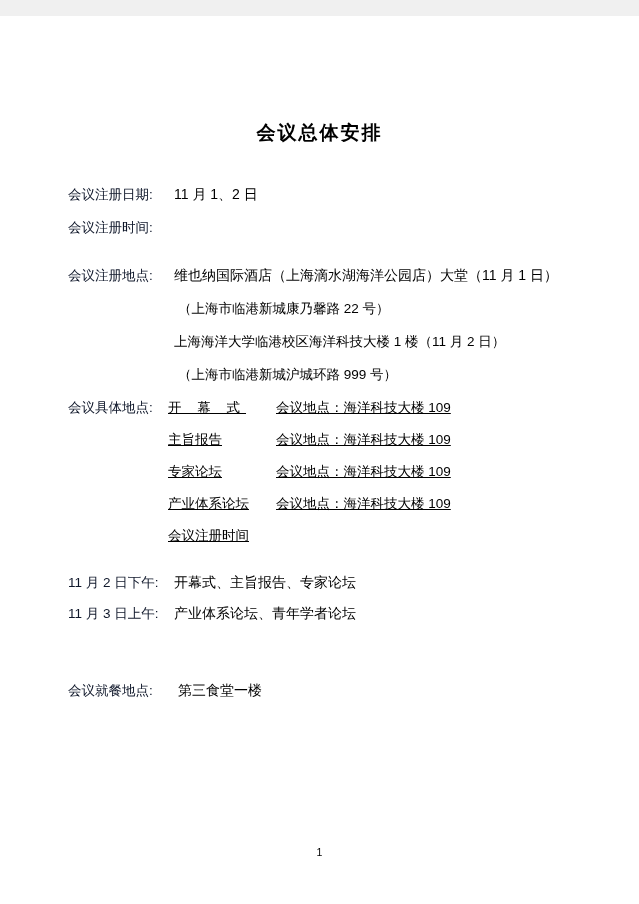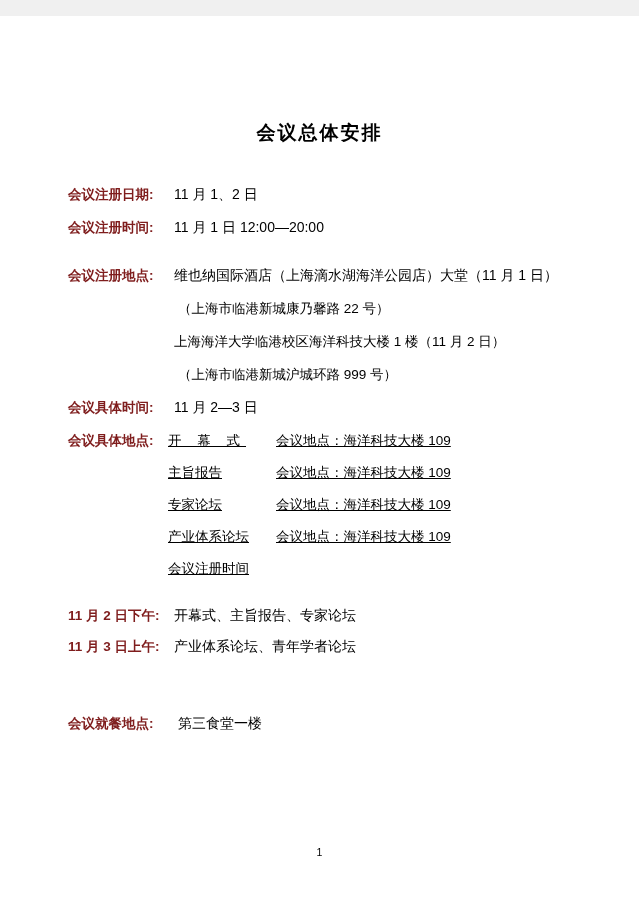--- a/index.html
+++ b/index.html
@@ -36,23 +36,23 @@
   }
   .row {
     display: flex;
     align-items: flex-start;
     margin-bottom: 15px;
   }
   .row.tight {
     margin-bottom: 13px;
   }
   .label {
-    font-weight: bold;
+    font-weight: normal;
     font-size: 13.5px;
-    color: #7f1d1d;
+    color: #0f172a;
     white-space: nowrap;
     flex: 0 0 auto;
     min-width: 100px;
   }
   .value {
     font-size: 14px;
     color: #000;
     margin-left: 6px;
     white-space: nowrap;
   }
@@ -115,21 +115,20 @@
 
   <div class="content">
 
     <div class="row">
       <div class="label">会议注册日期:</div>
       <div class="value">11 月 1、2 日</div>
     </div>
 
     <div class="row">
       <div class="label">会议注册时间:</div>
-      <div class="value">11 月 1 日 12:00—20:00</div>
     </div>
     <div class="cont-row">
       <div class="cont-spacer"></div>
     </div>
 
     <div class="row">
       <div class="label">会议注册地点:</div>
       <div class="value">维也纳国际酒店（上海滴水湖海洋公园店）大堂（11 月 1 日）</div>
     </div>
     <div class="cont-row">
@@ -138,24 +137,20 @@
     </div>
     <div class="cont-row">
       <div class="cont-spacer"></div>
       <div class="cont-text">上海海洋大学临港校区海洋科技大楼 1 楼（11 月 2 日）</div>
     </div>
     <div class="cont-row">
       <div class="cont-spacer"></div>
       <div class="cont-text paren">（上海市临港新城沪城环路 999 号）</div>
     </div>
 
-    <div class="row">
-      <div class="label">会议具体时间:</div>
-      <div class="value">11 月 2—3 日</div>
-    </div>
 
     <div class="row">
       <div class="label">会议具体地点:</div>
       <div class="venue-block">
         <div class="venue-line">
           <span class="venue-name spaced">开 幕 式</span>
           <span class="venue-place">会议地点：海洋科技大楼 109</span>
         </div>
         <div class="venue-line">
           <span class="venue-name">主旨报告</span>

